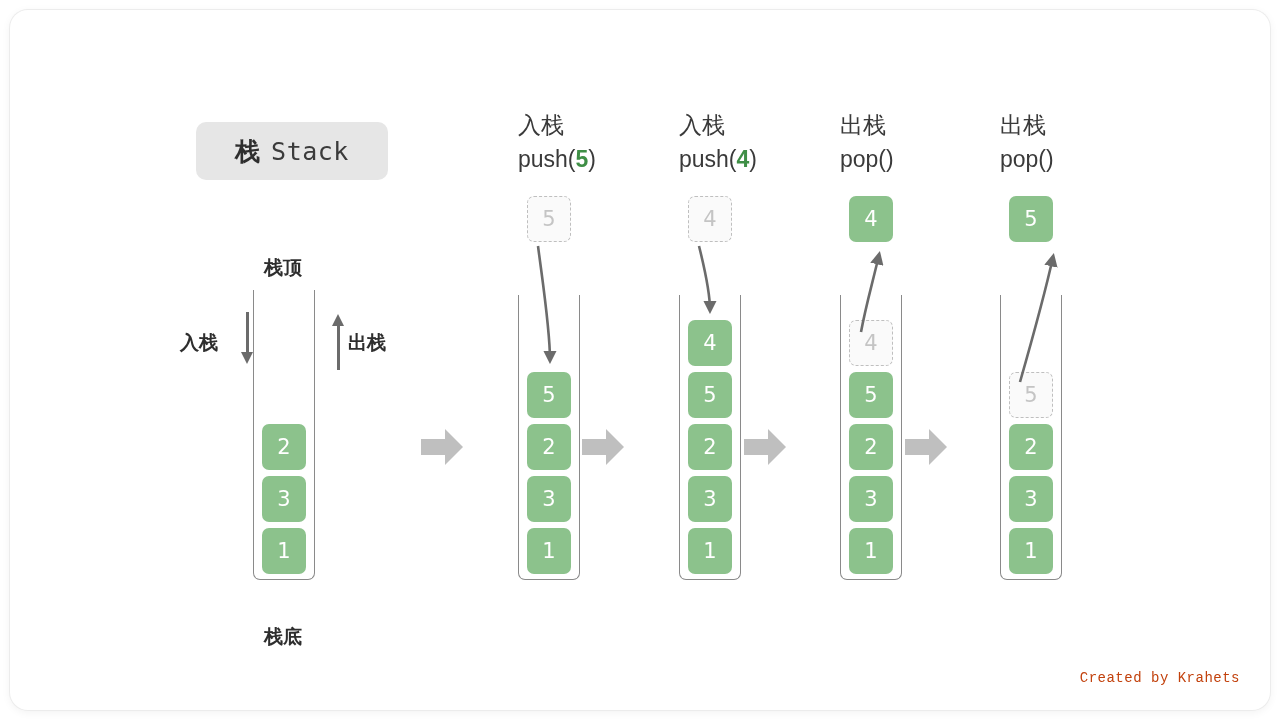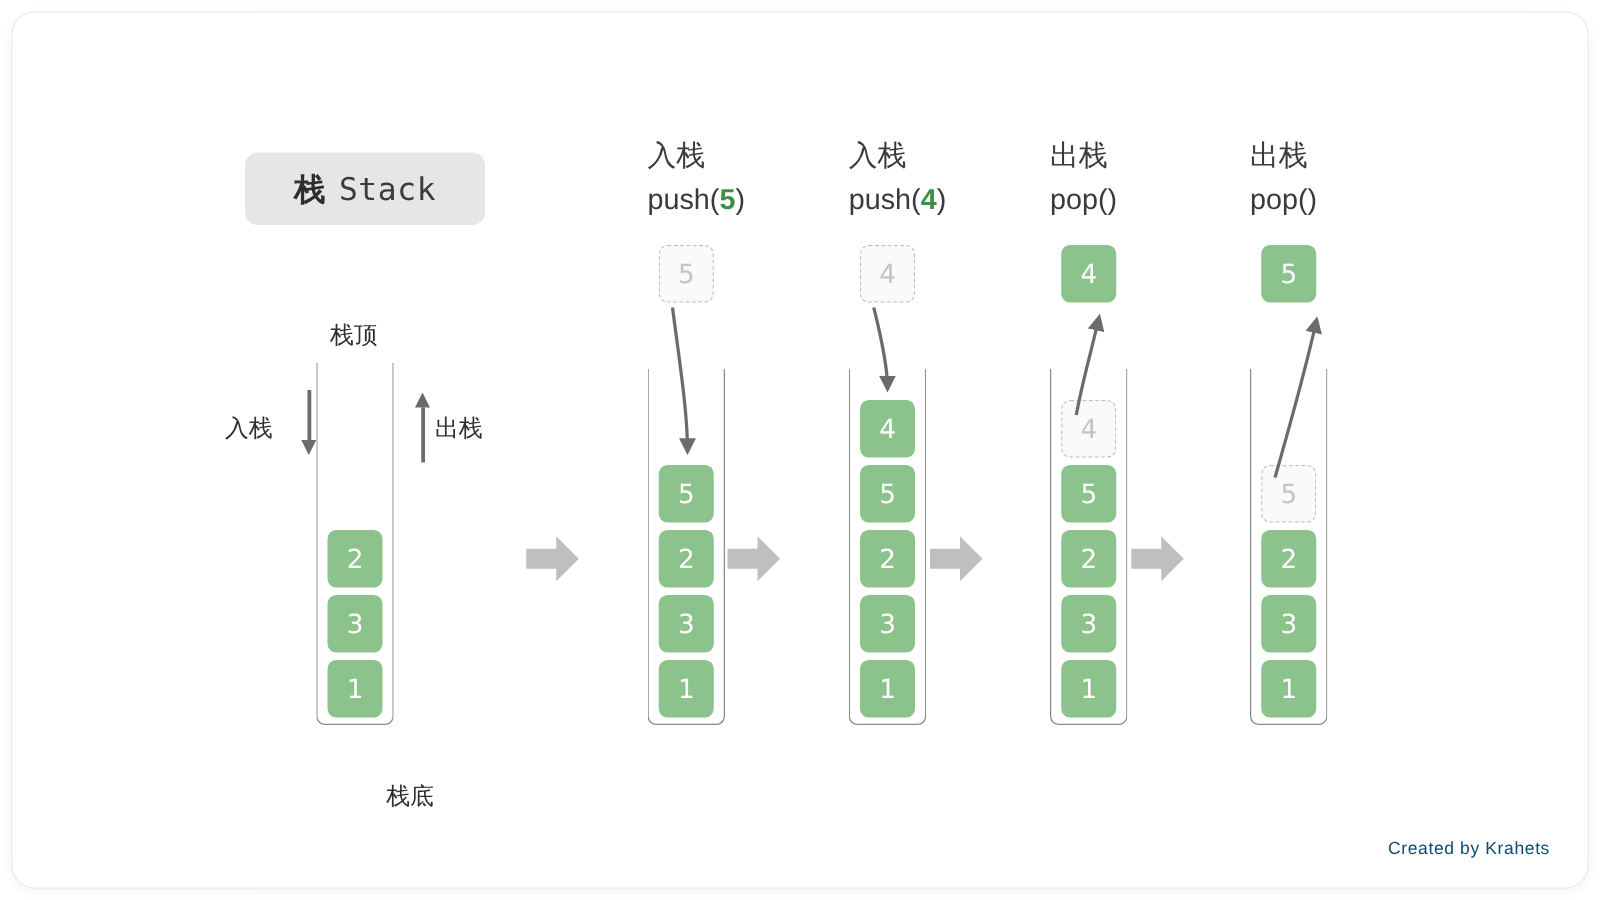--- a/index.html
+++ b/index.html
@@ -54,27 +54,27 @@
     color: #3b3b3b;
     margin-left: 10px;
     letter-spacing: 0.5px;
   }
 
   
   .cn-bold {
     position: absolute;
     font-family: "DejaVu Sans", sans-serif;
     font-size: 19px;
-    font-weight: normal;
+    font-weight: bold;
     color: #2e2e2e;
     white-space: nowrap;
   }
 
   #label-top   { left: 254px; top: 245px; }
-  #label-bottom{ left: 254px; top: 614px; margin-left: 45px; }
+  #label-bottom{ left: 254px; top: 614px; }
   #label-in    { left: 170px; top: 320px; }
   #label-out   { left: 338px; top: 320px; }
 
   
   .vthin {
     position: absolute;
     width: 3px;
     background: #6b6b6b;
   }
   #in-arrow-shaft  { left: 236px; top: 302px;  height: 42px; }
@@ -165,23 +165,23 @@
     left: 0; top: 0;
     width: 1260px; height: 700px;
     pointer-events: none;
   }
 
   
   #credit {
     position: absolute;
     right: 30px;
     bottom: 24px;
-    font-family: Liberation Sans, sans-serif;
+    font-family: Liberation Mono, monospace;
     font-size: 14px;
-    color: #0c4a6e;
+    color: #c2410c;
     letter-spacing: 0.5px;
   }
 </style>
 </head>
 <body>
 
 <div id="card">
 
   <div id="title-badge">
     <span class="t-cn">栈</span>

